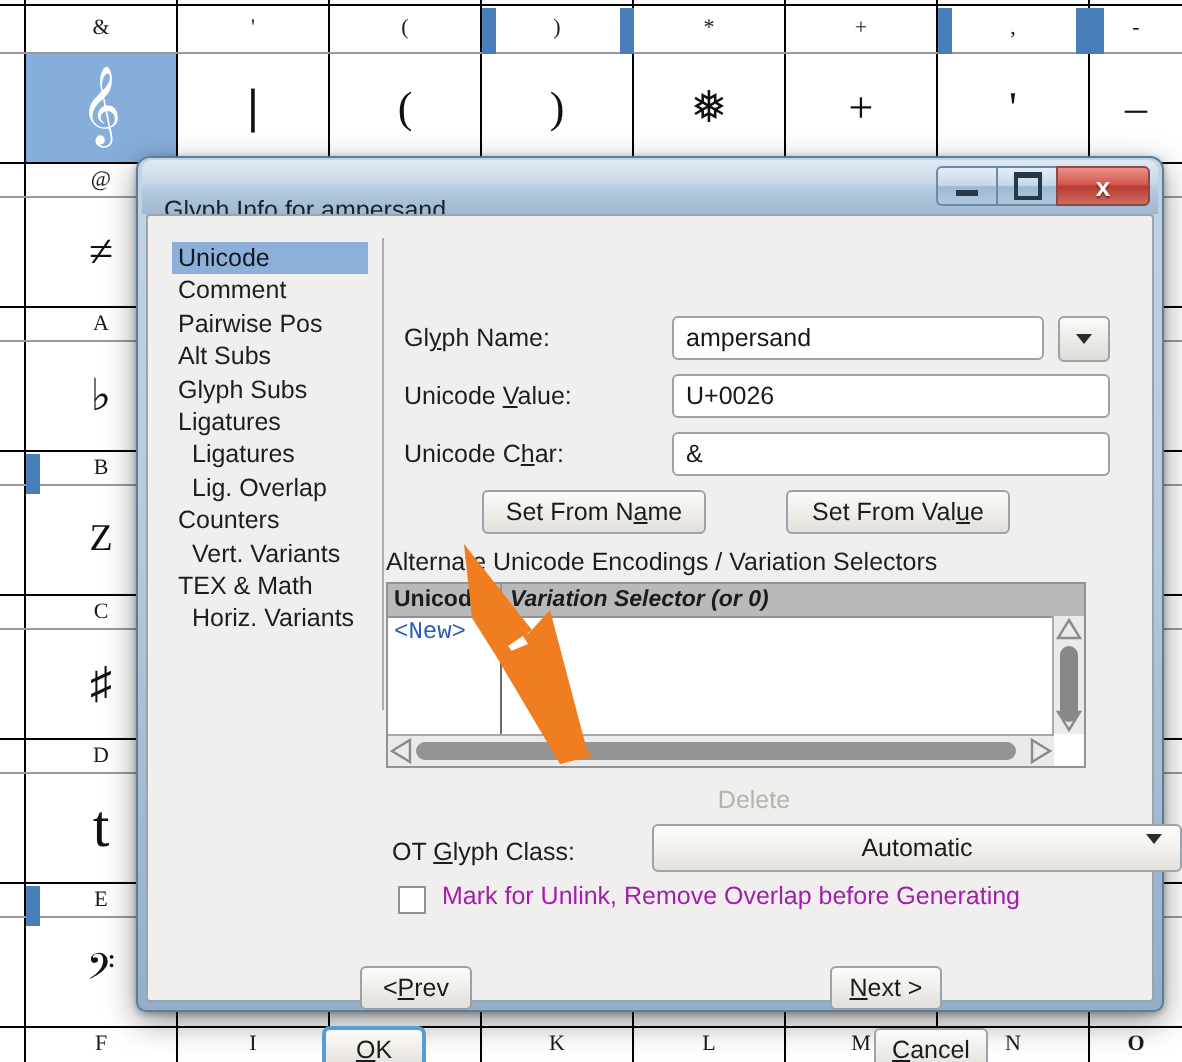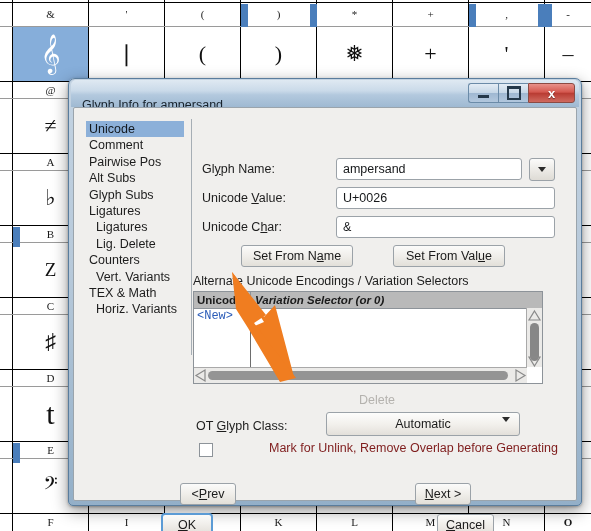--- a/index.html
+++ b/index.html
@@ -253,42 +253,42 @@
   }
   #hthumb {
     position: absolute; left: 14px; top: 3px; right: 19px; height: 9px;
     background: #949494; border-radius: 5px;
   }
   .triout { position: absolute; }
 
   
   #otcombo {
     position: absolute;
-    left: 322px; top: 383px; width: 194px; height: 24px;
+    left: 322px; top: 383px; width: 265px; height: 24px;
     box-sizing: border-box;
     border: 1px solid #9ba2a8;
     border-radius: 3px;
     background: linear-gradient(to bottom, #fdfdfc 0%, #f2f0ec 52%, #e3e0da 100%);
   }
   #otcombo .val {
     position: absolute; left: 0; right: 0; top: 0; height: 24px;
     text-align: center; line-height: 23px;
     font-size: 12.5px; color: #1b1b1b;
   }
   #otcombo .chevwrap { position: absolute; right: 9px; top: 9px; }
 
   
   #cbox {
     position: absolute; left: 195px; top: 414px;
     width: 14px; height: 14px;
     box-sizing: border-box;
     background: #ffffff;
     border: 1px solid #8d9399;
   }
-  #cblabel { position: absolute; left: 217px; top: 413px; font-size: 12.5px; color: #7f1d1d; margin-left: 48px; }
+  #cblabel { position: absolute; left: 217px; top: 413px; font-size: 12.5px; color: #a21caf; }
 
   
   #arrow {
     position: absolute; left: 218px; top: 265px;
     width: 90px; height: 120px;
     pointer-events: none;
   }
 </style>
 </head>
 <body>
@@ -452,21 +452,21 @@
     <div class="dlgbody">
 
       <div id="sidelist">
         <div class="sideitem sel"><span>Unicode</span></div>
         <div class="sideitem"><span>Comment</span></div>
         <div class="sideitem"><span>Pairwise Pos</span></div>
         <div class="sideitem"><span>Alt Subs</span></div>
         <div class="sideitem"><span>Glyph Subs</span></div>
         <div class="sideitem"><span>Ligatures</span></div>
         <div class="sideitem indent"><span>Ligatures</span></div>
-        <div class="sideitem indent"><span>Lig. Delete</span></div>
+        <div class="sideitem indent"><span>Lig. Overlap</span></div>
         <div class="sideitem"><span>Counters</span></div>
         <div class="sideitem indent"><span>Vert. Variants</span></div>
         <div class="sideitem"><span>TΕX &amp; Math</span></div>
         <div class="sideitem indent"><span>Horiz. Variants</span></div>
       </div>
       <div id="sidesep"></div>
 
       <div class="flabel" style="left:128px; top:54px;">Gl<u>y</u>ph Name:</div>
       <div class="tinput" style="left:262px; top:50px; width:186px;">ampersand</div>
       <div class="dropbtn" style="left:455px; top:50px;">

